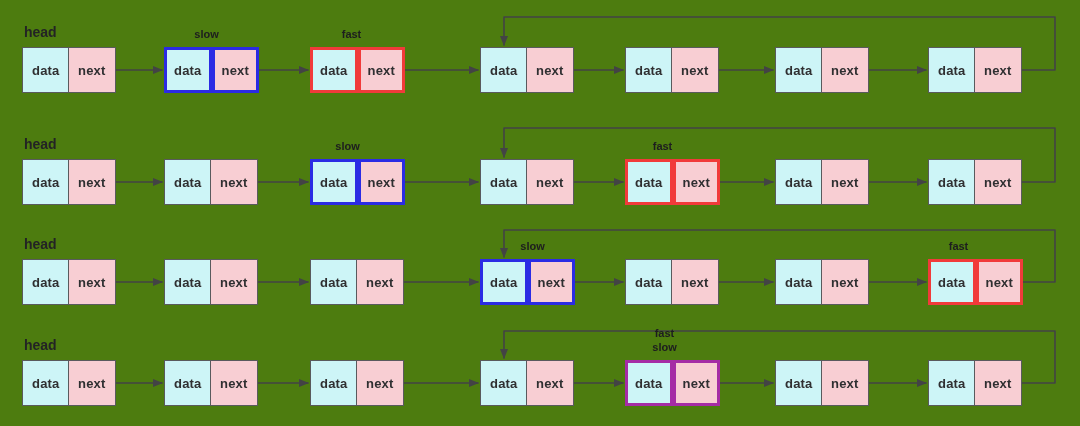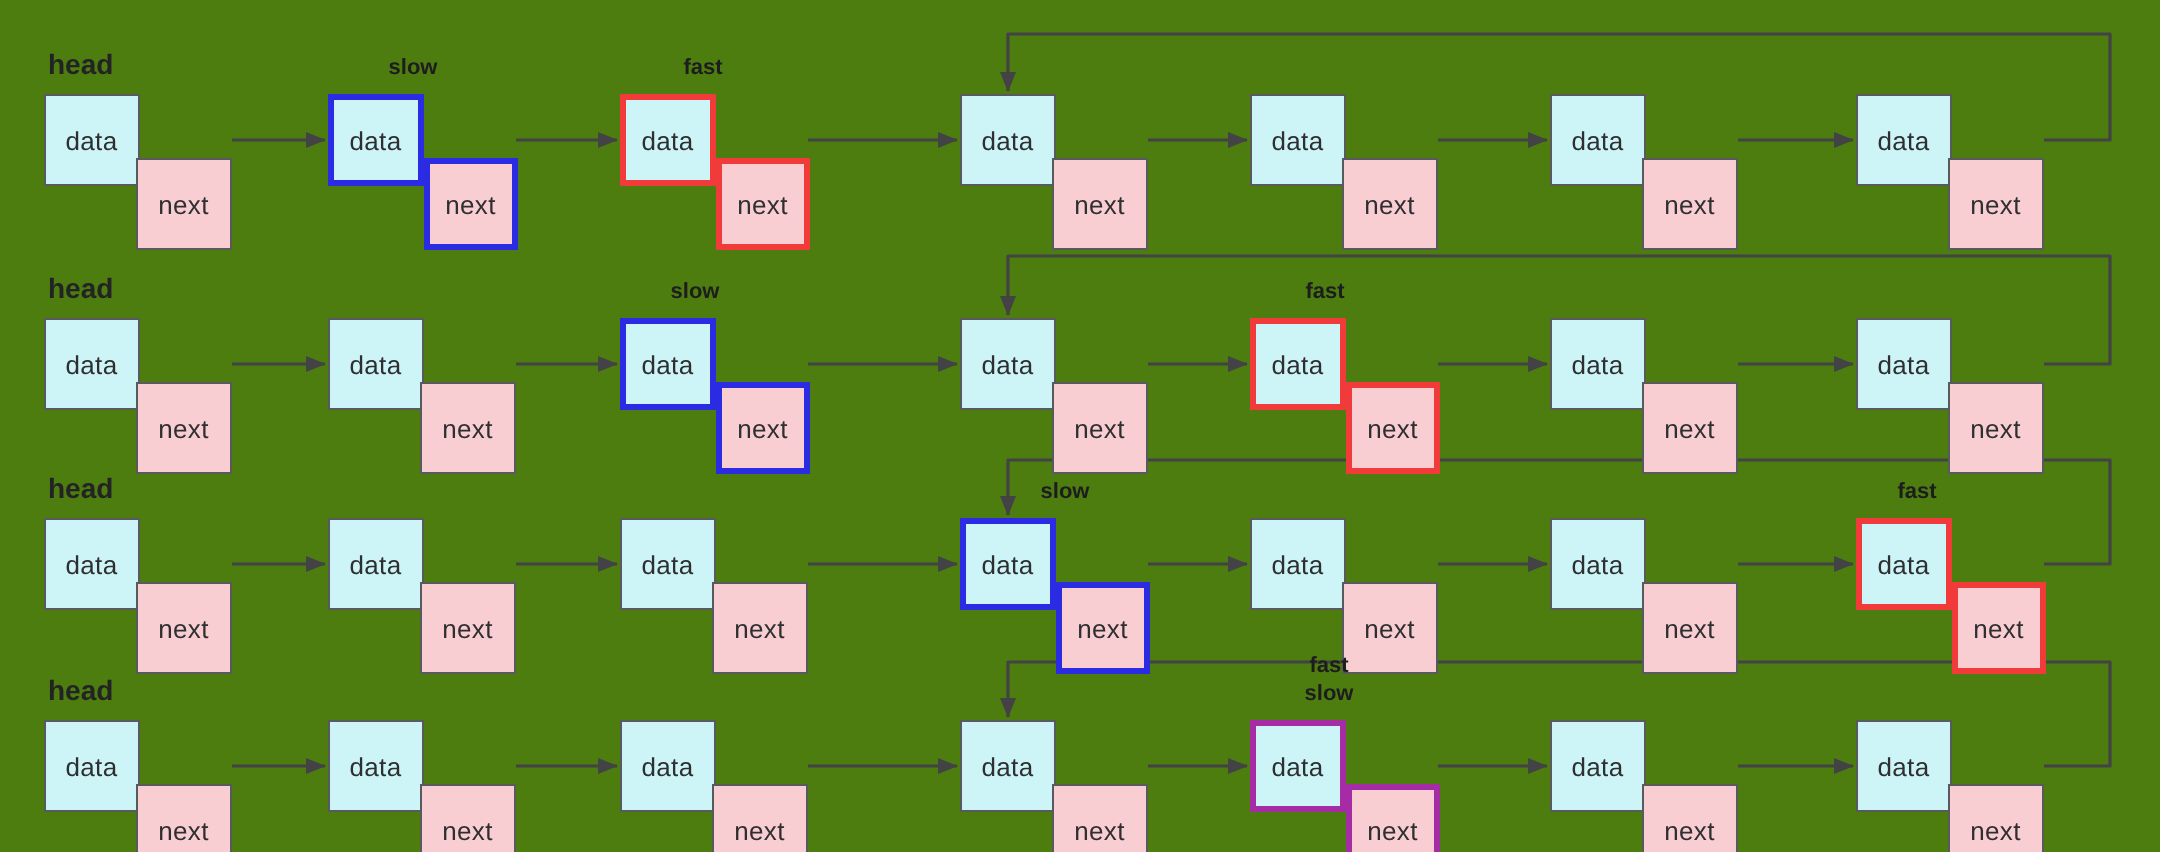--- a/index.html
+++ b/index.html
@@ -5,23 +5,23 @@
   html,body{margin:0;padding:0;background:#ffffff;}
   #canvas{
     position:relative;width:1080px;height:426px;background:#4d7c0f;
     font-family:"Liberation Sans","DejaVu Sans",sans-serif;overflow:hidden;
   }
   #wires{position:absolute;left:0;top:0;}
   .node{position:absolute;display:flex;}
   .cell{
     box-sizing:border-box;width:47.5px;height:46px;
     border:1.5px solid #595a5d;display:flex;align-items:center;justify-content:center;
-    font-size:13px;color:#2f2f31;letter-spacing:.2px;
-  }
-  .cell + .cell{margin-left:-1.5px;margin-top:32px;}
+    font-size:13px;color:#2f2f31;letter-spacing:.2px;font-weight:bold;
+  }
+  .cell + .cell{margin-left:-1.5px;}
   .cell-data{background:#cdf5f7;}
   .cell-next{background:#f8ced3;}
   .hl .cell{border-width:3.5px;}
   .hl .cell + .cell{margin-left:0;}
   .hl-blue .cell{border-color:#2b2be4;}
   .hl-red .cell{border-color:#f13a3a;}
   .hl-purple .cell{border-color:#a52ca5;}
   .hlabel{
     position:absolute;font-size:14px;font-weight:600;color:#232325;line-height:16px;
   }

